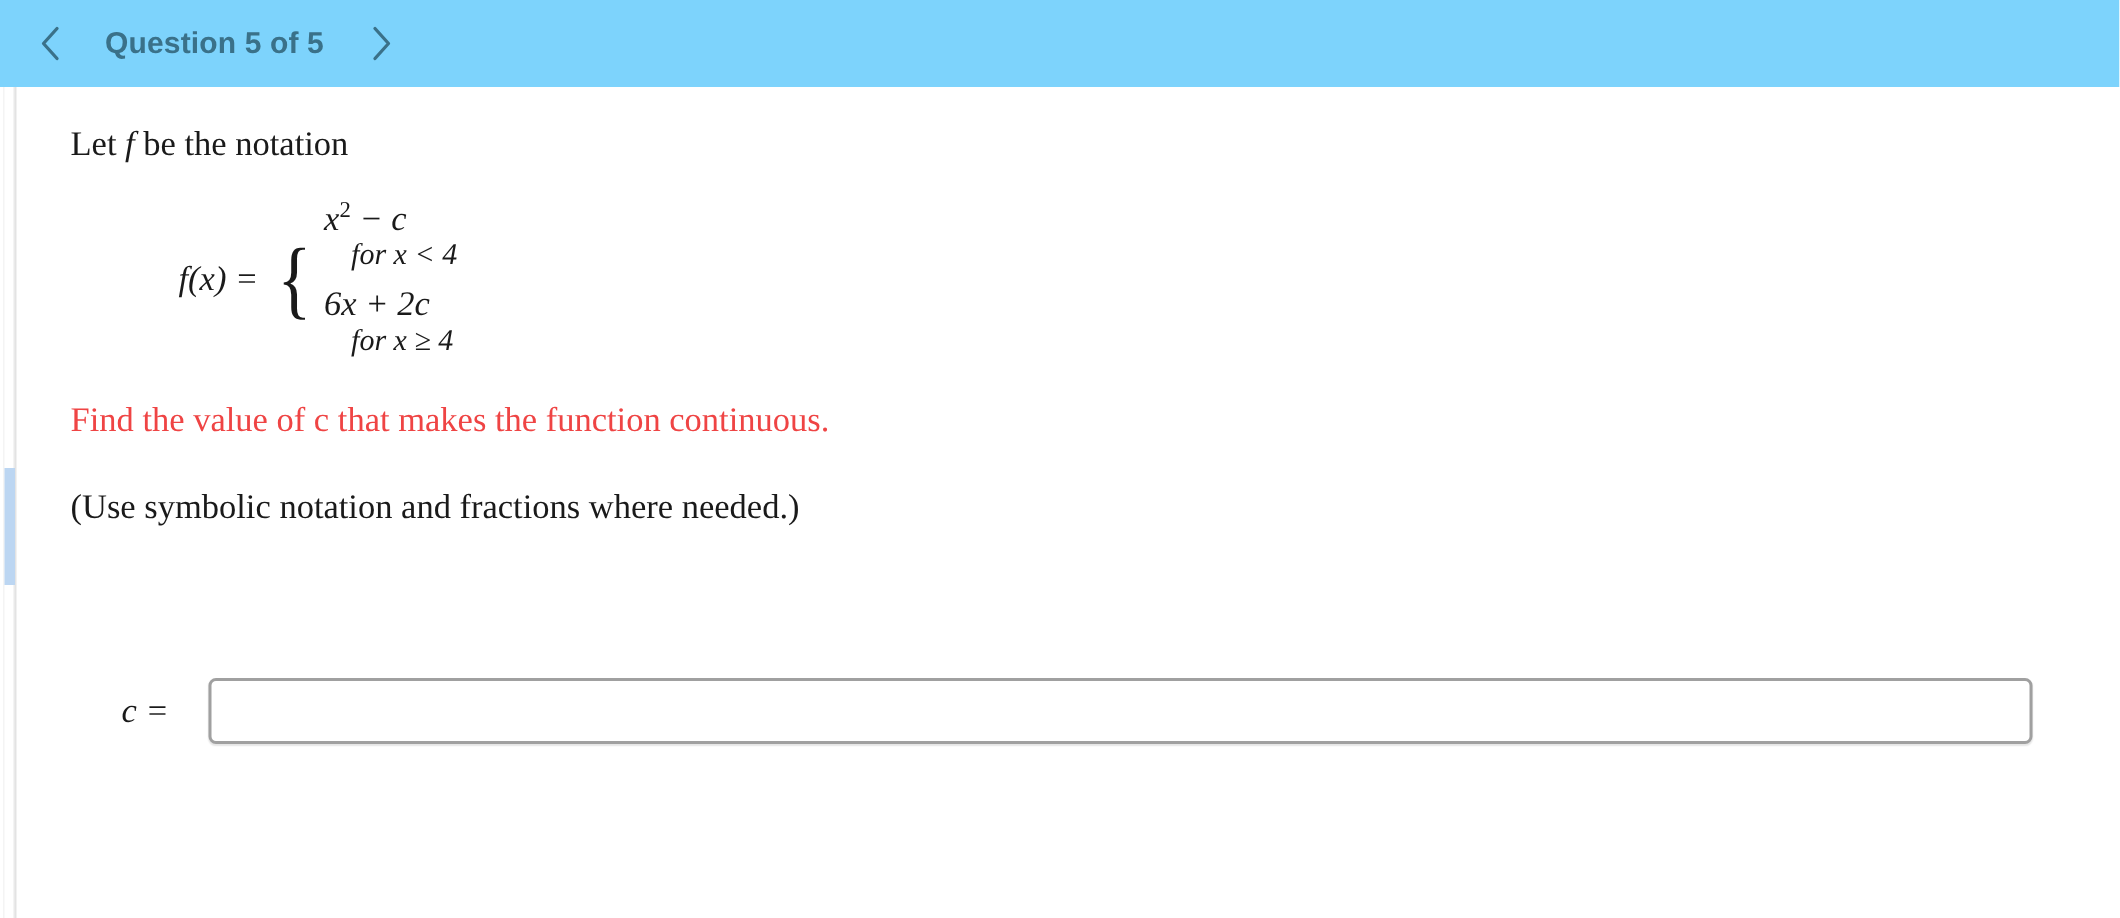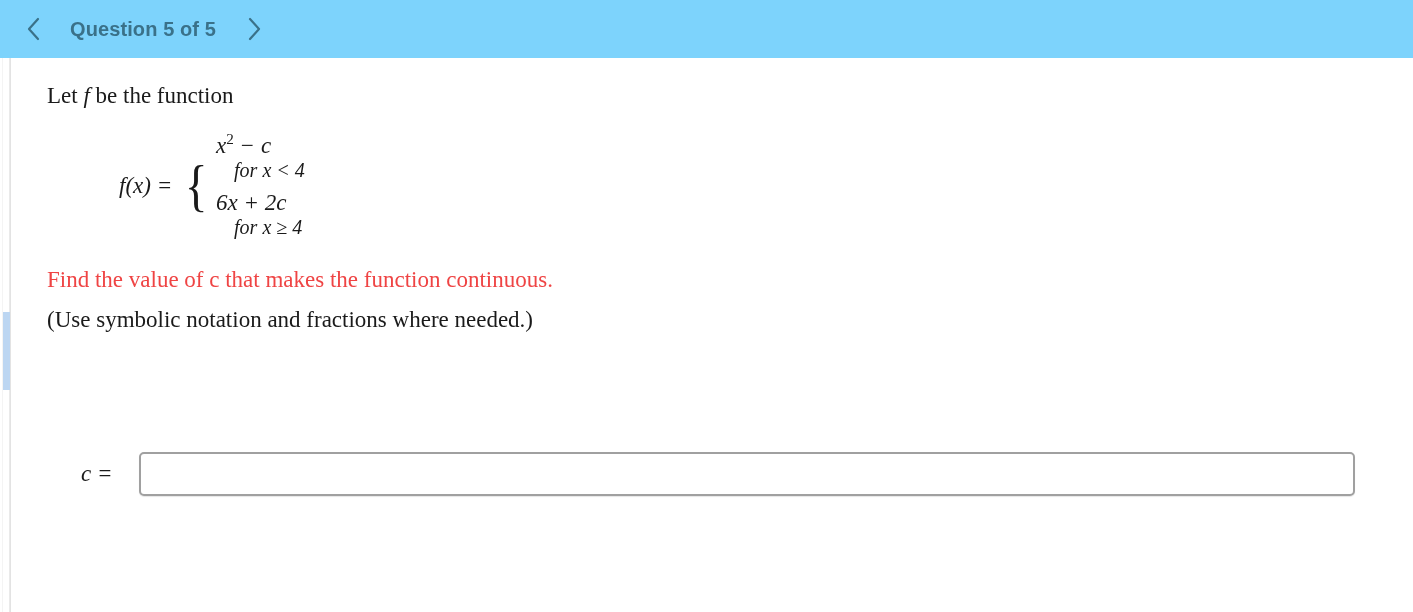--- a/index.html
+++ b/index.html
@@ -159,21 +159,21 @@
   }
 
   .line-question {
     font-size: 23px;
     color: #ef4444;
     margin-top: 28px;
   }
   .line-note {
     font-size: 23px;
     color: #1a1a1a;
-    margin-top: 14px;
+    margin-top: 32px;
   }
 
   
   .answer-row {
     position: absolute;
     left: 70px;
     top: 394px;
     display: flex;
     align-items: center;
     width: 1300px;
@@ -227,21 +227,21 @@
 </div>
 
 <div class="scroll-track">
   <div class="scroll-thumb"></div>
 </div>
 
 <div class="content-panel">
   <div class="prose">
 
     <div class="line-intro">
-      <span>Let </span><span class="mi">f</span><span> be the function</span>
+      <span>Let </span><span class="mi">f</span><span> be the notation</span>
     </div>
 
     <div class="equation">
 
       <span class="eq-lhs"><span class="mi">f</span><span class="mi">(x) =</span></span>
 
       <span class="brace">{</span>
 
       <span class="cases">
 

